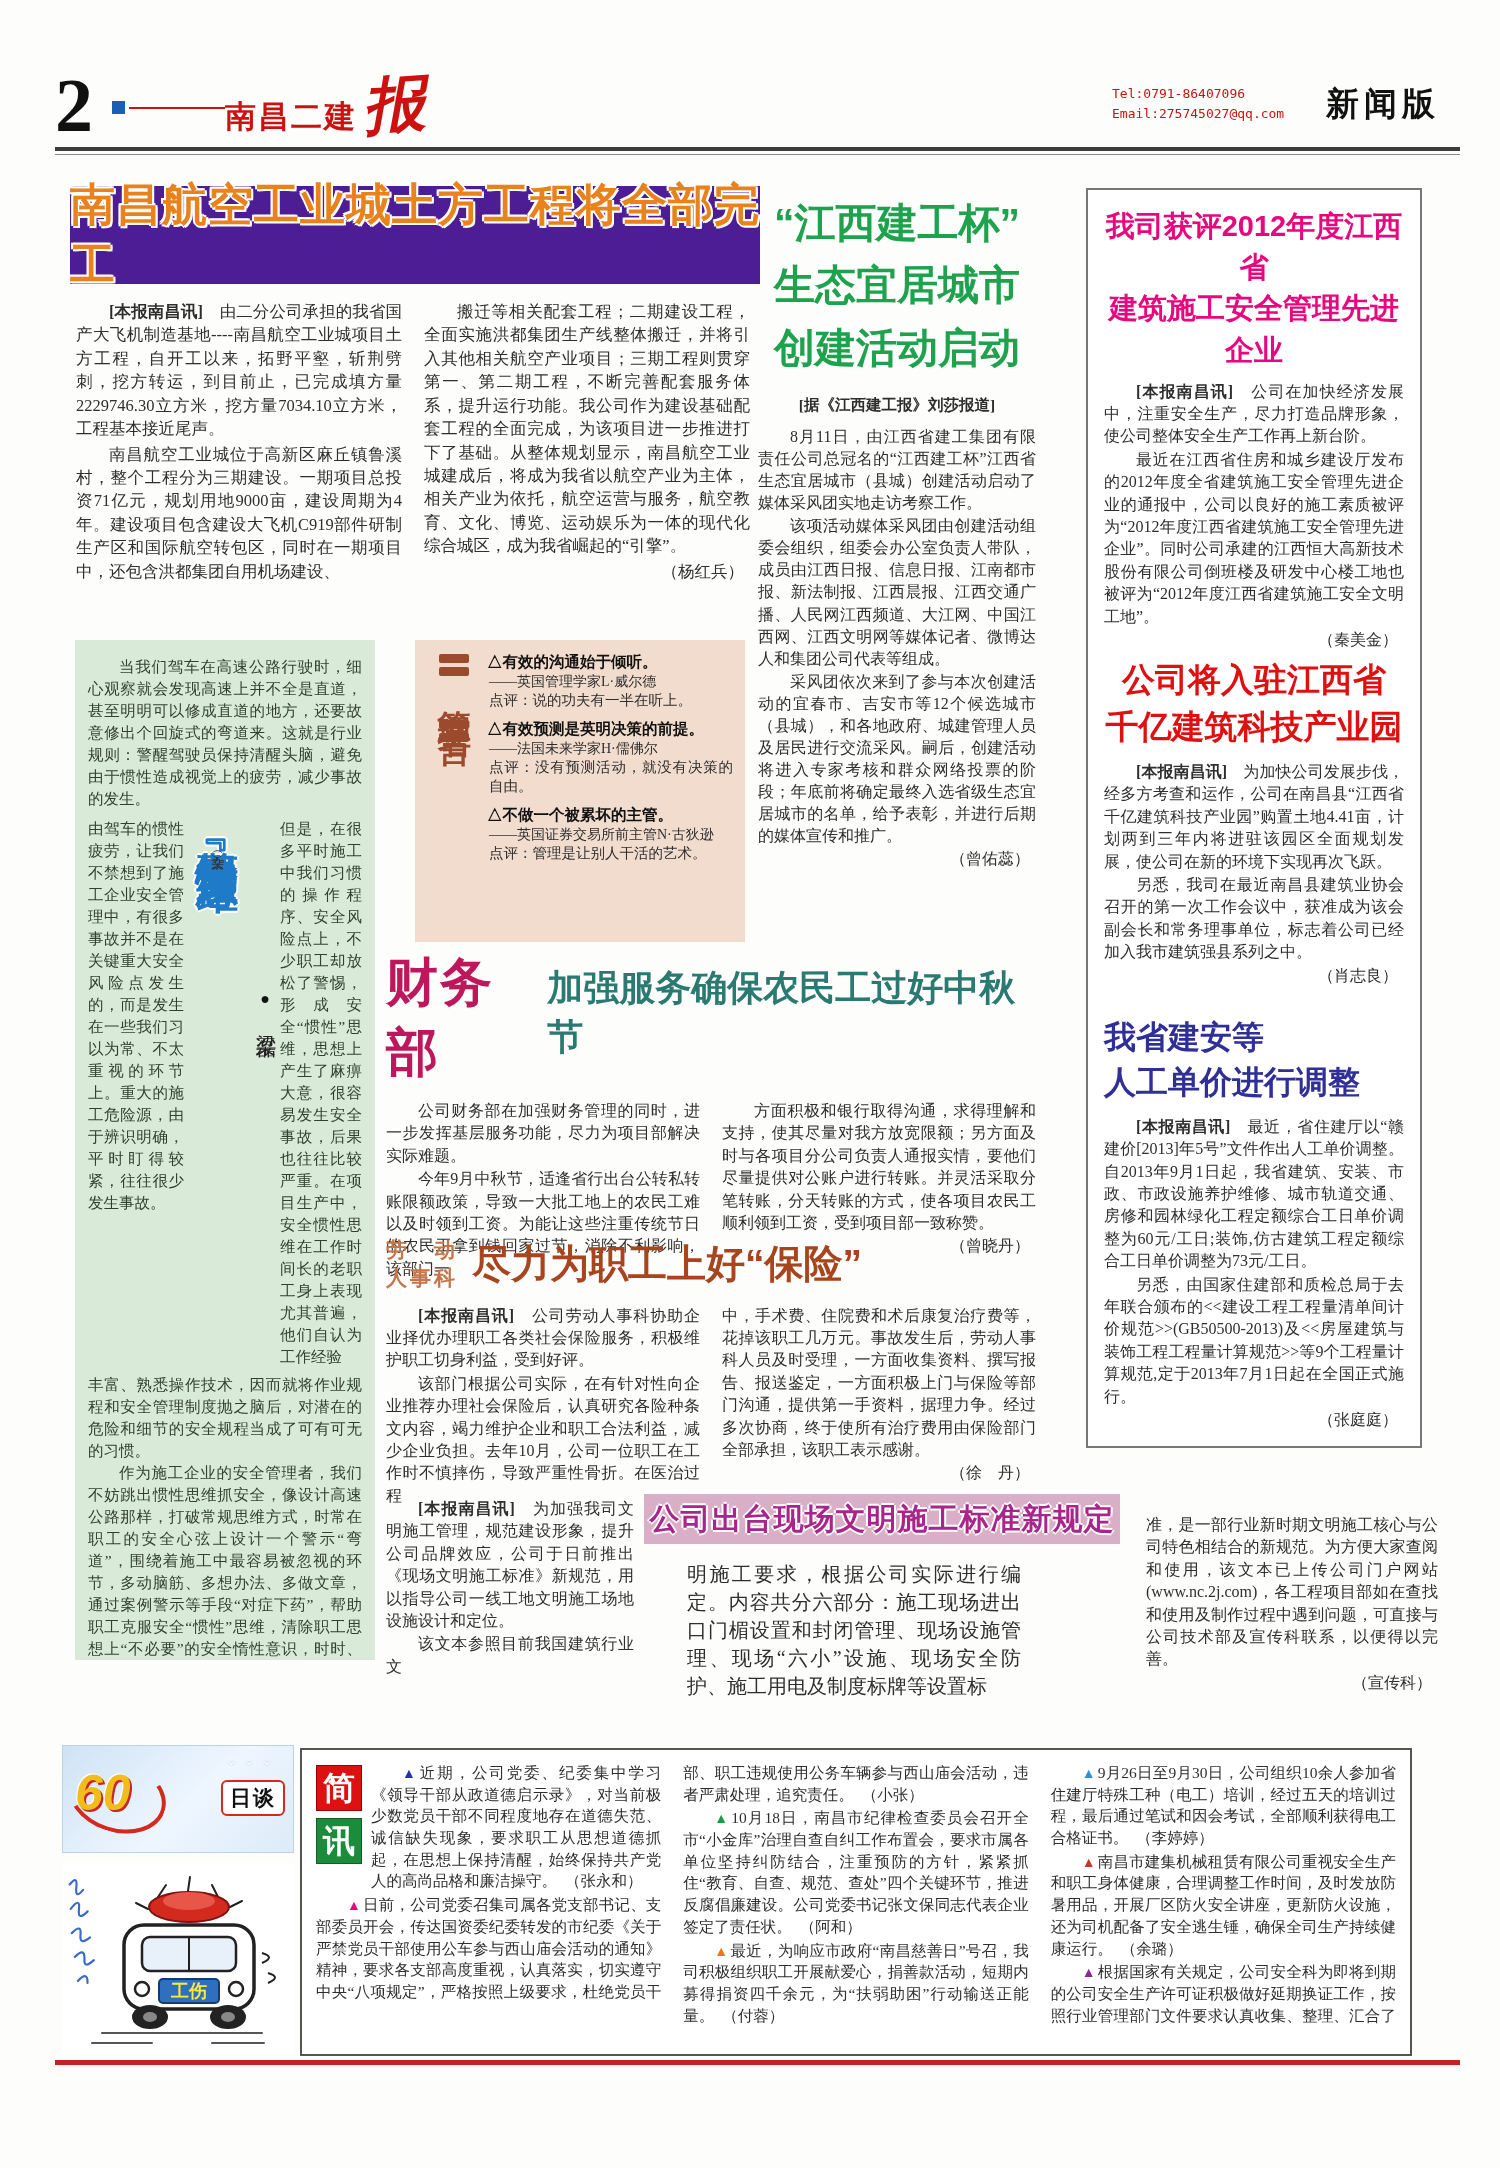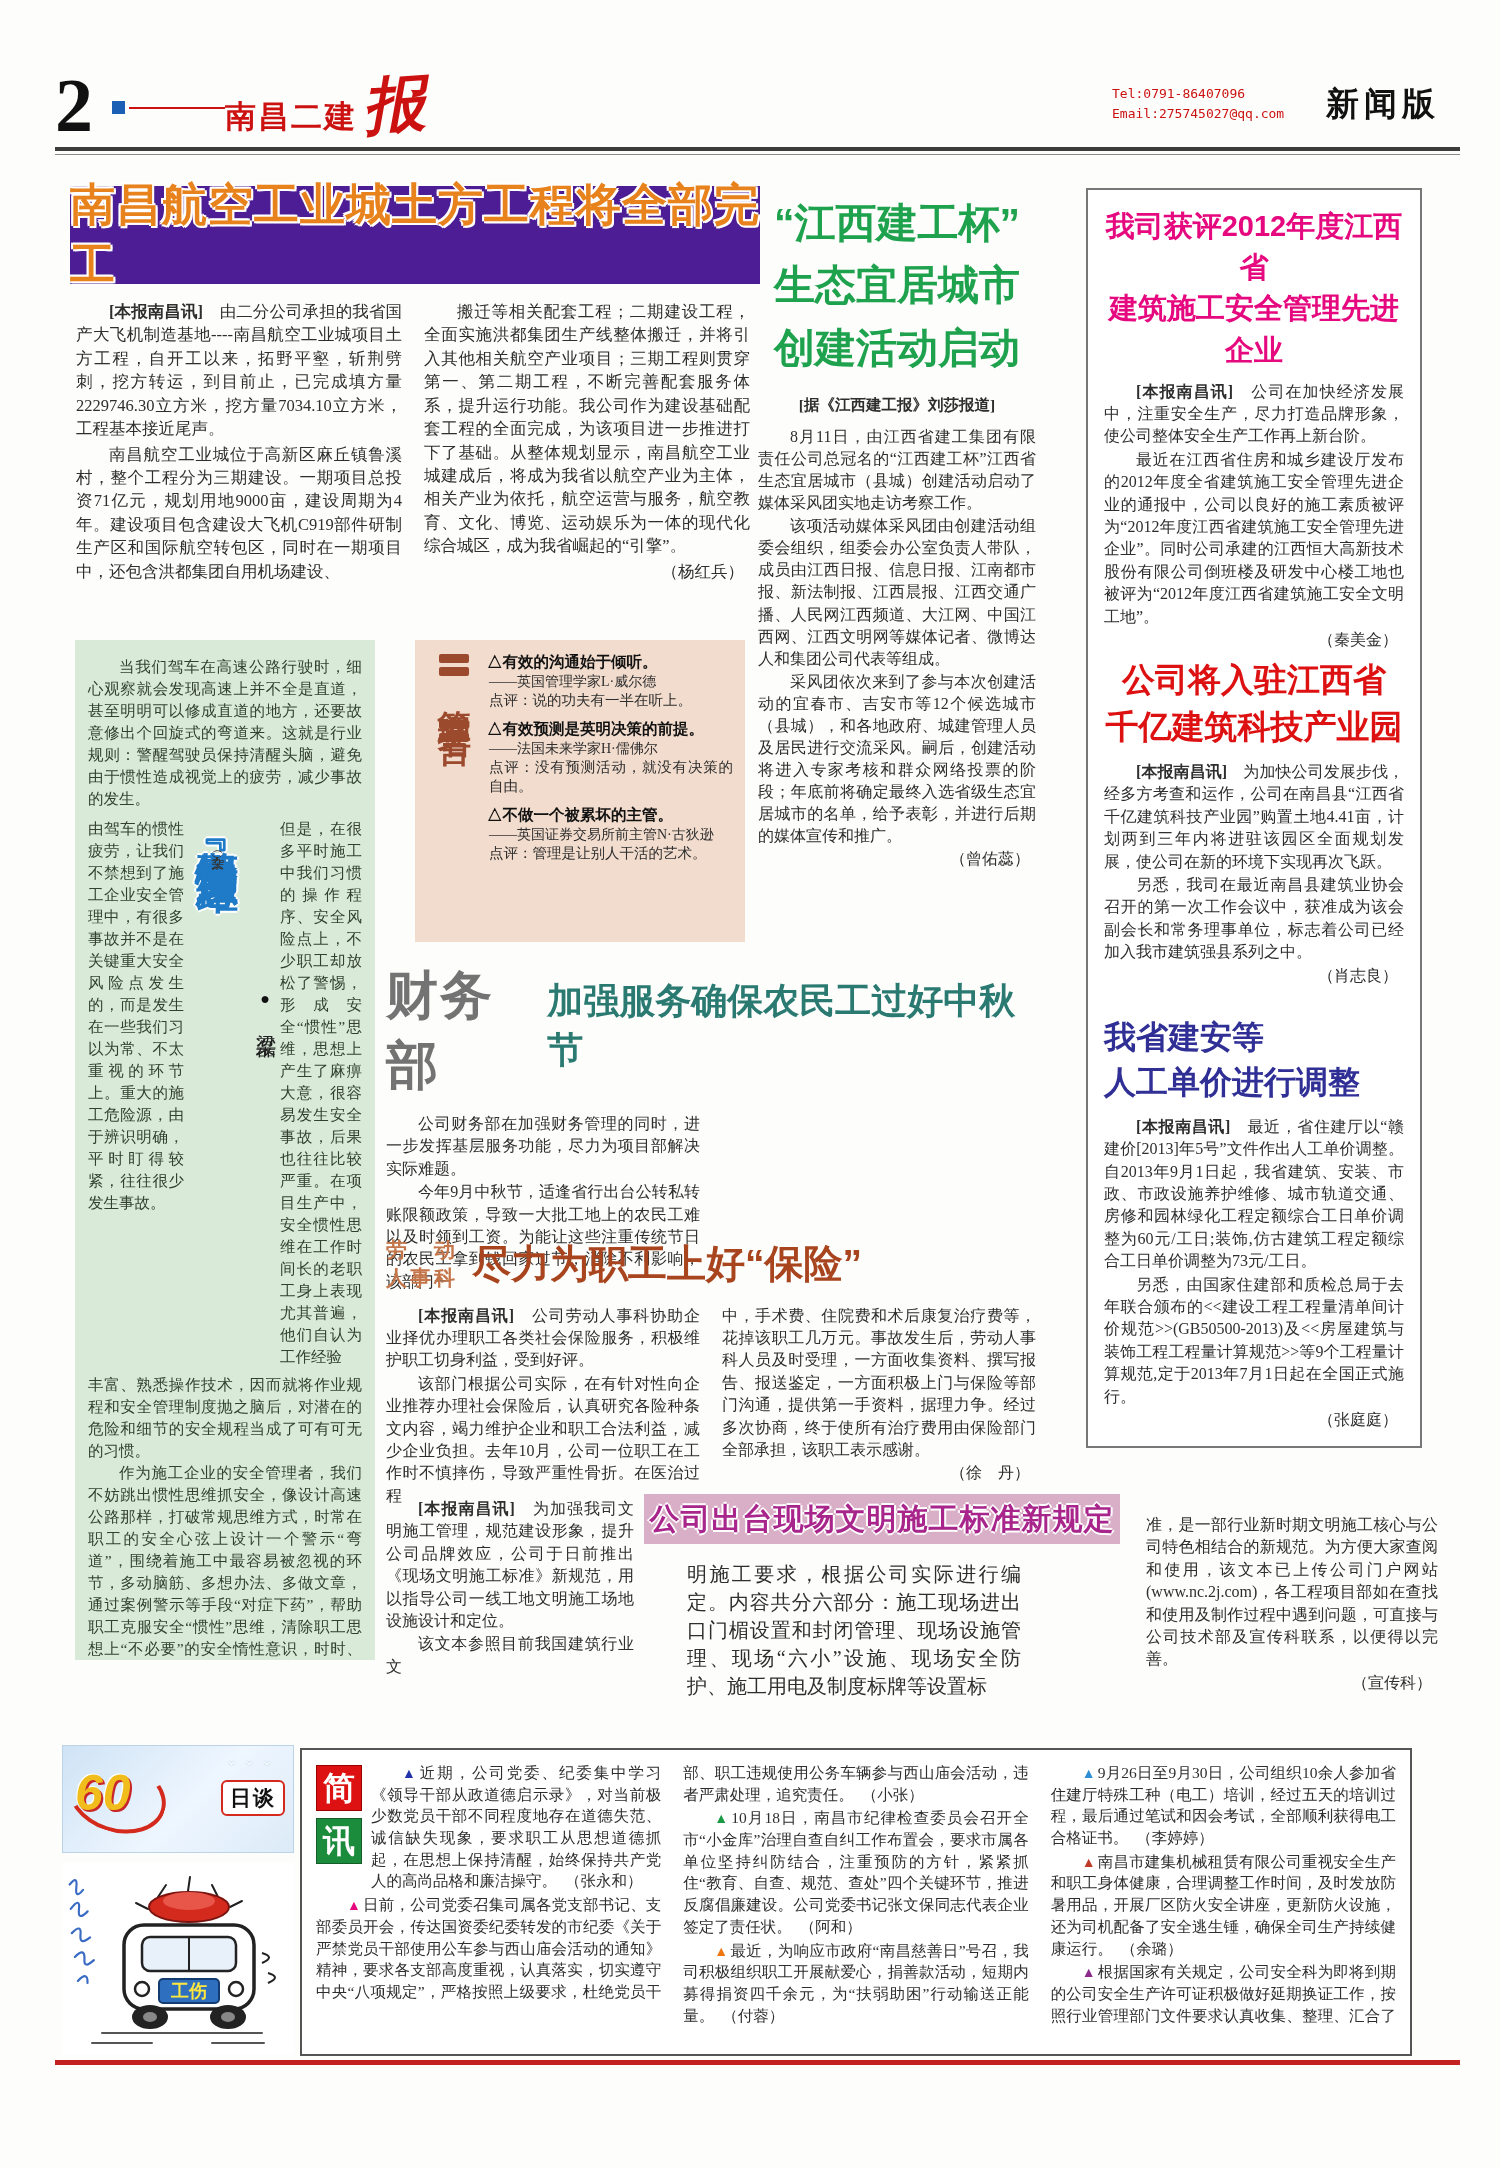--- a/index.html
+++ b/index.html
@@ -76,21 +76,21 @@
     font-size:33px;color:#9c4a2e;letter-spacing:7px;margin:6px 0;}
   .q-items{flex:1;padding-left:6px;}
   .q-item{margin-bottom:9px;}
   .q-quote{font-family:"Liberation Sans",sans-serif;font-weight:bold;font-size:15.5px;color:#111;text-indent:0;}
   .q-src{font-size:14px;text-indent:0;padding-left:2px;}
   .q-comment{font-size:14.5px;text-indent:0;padding-left:2px;}
 
   
   #finance{left:386px;top:948px;width:650px;}
   .fin-head{display:flex;align-items:baseline;}
-  .fin-prefix{font-family:"Liberation Sans",sans-serif;font-weight:bold;font-size:52px;color:#737373;letter-spacing:2px;margin-top:13px;}
+  .fin-prefix{font-family:"Liberation Sans",sans-serif;font-weight:bold;font-size:52px;color:#be185d;letter-spacing:2px;}
   .fin-rest{font-family:"Liberation Sans",sans-serif;font-weight:bold;font-size:36px;color:#2a7a72;margin-left:4px;}
   .cols2{margin-top:12px;display:flex;gap:22px;}
   .col314{width:314px;font-size:16px;line-height:1.4;}
   .col314 p{margin-bottom:1px;}
 
   
   #labor{left:386px;top:1192px;width:650px;margin-top:44px;}
   .lab-head{display:flex;align-items:center;}
   .lab-prefix{font-family:"Liberation Sans",sans-serif;font-weight:bold;font-size:21px;color:#c4764a;line-height:1.35;letter-spacing:3px;white-space:pre;}
   .lab-title{font-family:"Liberation Sans",sans-serif;font-weight:bold;font-size:39px;color:#a8441e;margin-left:14px;}
@@ -278,20 +278,24 @@
 <div class="abs" id="finance">
   <div class="fin-head">
     <span class="fin-prefix">财务部</span>
     <span class="fin-rest">加强服务确保农民工过好中秋节</span>
   </div>
   <div class="cols2">
     <div class="col314">
       <p>公司财务部在加强财务管理的同时，进一步发挥基层服务功能，尽力为项目部解决实际难题。</p>
       <p>今年9月中秋节，适逢省行出台公转私转账限额政策，导致一大批工地上的农民工难以及时领到工资。为能让这些注重传统节日的农民工拿到钱回家过节，消除不利影响，该部门一</p>
     </div>
+    <div class="col314">
+      <p>方面积极和银行取得沟通，求得理解和支持，使其尽量对我方放宽限额；另方面及时与各项目分公司负责人通报实情，要他们尽量提供对公账户进行转账。并灵活采取分笔转账，分天转账的方式，使各项目农民工顺利领到工资，受到项目部一致称赞。</p>
+      <p class="byline">（曾晓丹）</p>
+    </div>
   </div>
 </div>
 
 <div class="abs" id="labor">
   <div class="lab-head">
     <div class="lab-prefix"><span>劳　动</span><br><span>人事科</span></div>
     <div class="lab-title">尽力为职工上好“保险”</div>
   </div>
   <div class="cols2">
     <div class="col314">

